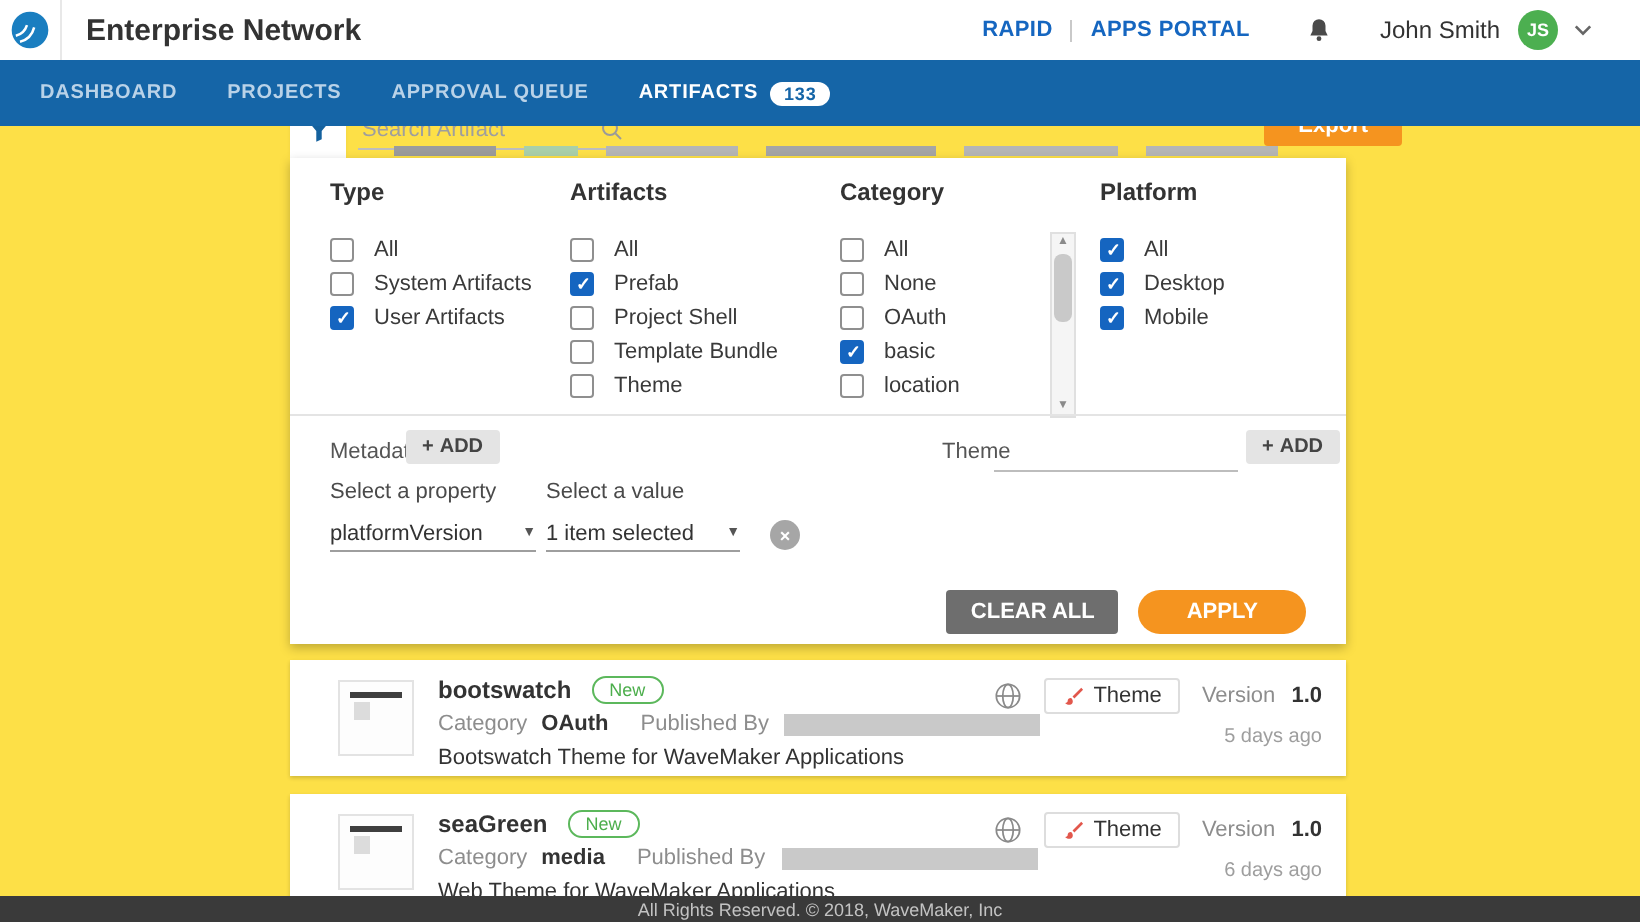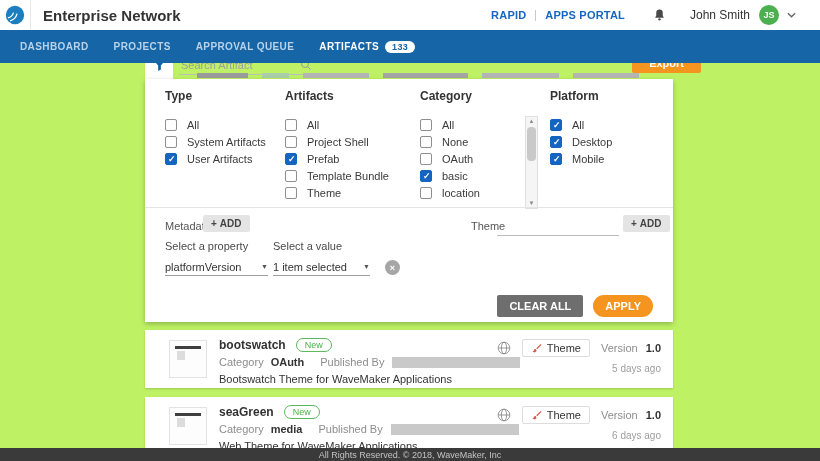--- a/index.html
+++ b/index.html
@@ -1,16 +1,16 @@
 <!DOCTYPE html>
 <html><head>
 <meta charset="utf-8">
 <style>
   html,body{margin:0;padding:0;}
-  .page{position:relative;width:820px;height:461px;background:#bef264;overflow:hidden;
+  .page{position:relative;width:820px;height:461px;background:#fde047;overflow:hidden;
         font-family:"Liberation Sans",sans-serif;-webkit-font-smoothing:antialiased;}
 
   
   .header{position:absolute;top:0;left:0;right:0;height:30px;background:#fff;display:flex;align-items:center;z-index:5;}
   .logo-wrap{width:30px;height:30px;display:flex;align-items:center;justify-content:center;}
   .vdiv{width:1px;height:30px;background:#e8e8e8;}
   .app-title{margin-left:12px;font-size:15px;font-weight:bold;color:#333;}
   .hdr-right{margin-left:auto;display:flex;align-items:center;padding-right:24px;}
   .hlink{font-size:11px;font-weight:bold;color:#1566c0;cursor:pointer;letter-spacing:.2px;}
   .hsep{width:1px;height:11px;background:#c9c9c9;margin:0 9px;}
@@ -85,21 +85,21 @@
   .dd{position:absolute;top:179px;height:18px;border-bottom:1px solid #9e9e9e;font-size:11px;color:#333;
       display:flex;align-items:center;justify-content:space-between;cursor:pointer;box-sizing:border-box;}
   .prop-dd{left:20px;width:103px;}
   .val-dd{left:128px;width:97px;}
   .dd-caret{font-size:7px;color:#555;margin-left:6px;}
   .remove-btn{position:absolute;left:240px;top:181px;width:15px;height:15px;border-radius:50%;background:#a6a6a6;
               color:#fff;font-size:9px;font-weight:bold;display:flex;align-items:center;justify-content:center;cursor:pointer;}
   .panel-actions{position:absolute;right:20px;top:216px;display:flex;gap:10px;}
   .clear-btn{background:#6e6e6e;color:#fff;font-size:11px;font-weight:bold;padding:5px 12px;border:none;
              border-radius:2px;cursor:pointer;font-family:"Liberation Sans",sans-serif;}
-  .apply-btn{background:#f5941f;color:#fff;font-size:11px;font-weight:bold;padding:5px 12px;border:none;
+  .apply-btn{background:#f5941f;color:#fff;font-size:11px;font-weight:bold;padding:5px 24px;border:none;
              border-radius:11px;cursor:pointer;font-family:"Liberation Sans",sans-serif;}
 
   
   .card{position:absolute;left:145px;width:528px;height:58px;background:#fff;box-shadow:0 1px 2px rgba(0,0,0,.18);}
   .thumb{position:absolute;left:24px;top:10px;width:38px;height:38px;border:1px solid #e3e3e3;background:#fdfdfd;box-sizing:border-box;}
   .thumb-bar{margin:5px 5px 0;height:3px;background:#3f3f3f;}
   .thumb-mark{margin:2px 0 0 7px;width:8px;height:9px;background:#dcdcdc;}
   .card-main{position:absolute;left:74px;top:7px;}
   .title-row{display:flex;align-items:center;height:15px;}
   .card-title{font-size:12px;font-weight:bold;color:#333;cursor:pointer;}
@@ -213,28 +213,28 @@
   </div>
 
   <div class="fgroup">
     <div class="fgroup-title">Artifacts</div>
     <div class="fgroup-options">
   <label class="opt">
     <span class="cb"></span>
     <span class="opt-label">All</span>
   </label>
 
+  <label class="opt checked">
+    <span class="cb"></span>
+    <span class="opt-label">Prefab</span>
+  </label>
+
   <label class="opt">
     <span class="cb"></span>
     <span class="opt-label">Project Shell</span>
-  </label>
-
-  <label class="opt checked">
-    <span class="cb"></span>
-    <span class="opt-label">Prefab</span>
   </label>
 
   <label class="opt">
     <span class="cb"></span>
     <span class="opt-label">Template Bundle</span>
   </label>
 
   <label class="opt">
     <span class="cb"></span>
     <span class="opt-label">Theme</span>

